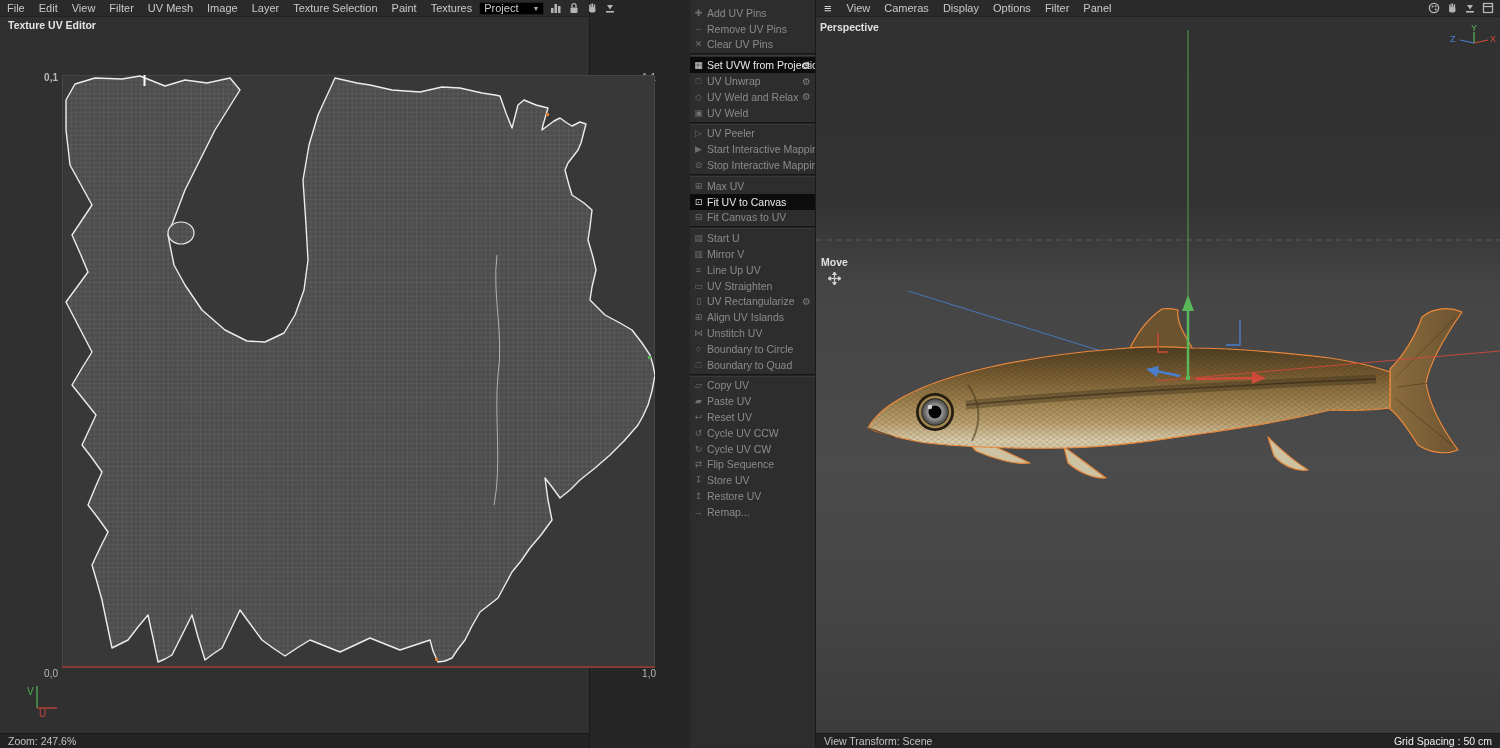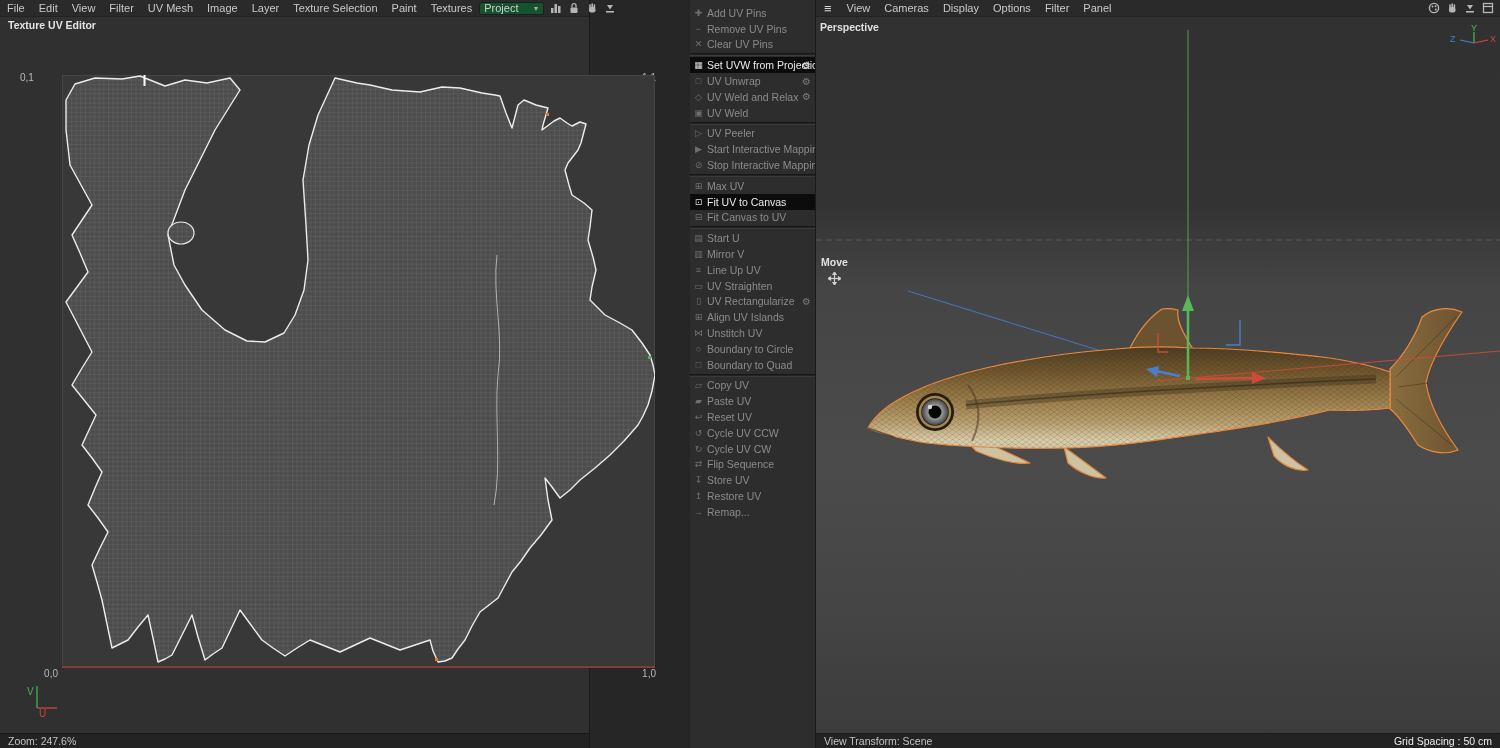--- a/index.html
+++ b/index.html
@@ -9,21 +9,21 @@
 
   
   .left-panel{position:absolute;left:0;top:0;width:590px;height:748px;background:#303030;border-right:1px solid #1a1a1a;}
   .mid-panel{position:absolute;left:690px;top:0;width:126px;height:748px;background:#2d2d2d;border-right:1px solid #1a1a1a;}
   .right-panel{position:absolute;left:816px;top:0;width:684px;height:748px;background:#2f2f2f;}
 
   
   .menubar{height:17px;background:#2a2a2a;border-bottom:1px solid #222;display:flex;align-items:center;}
   .menu-item{padding:0 7px;color:#c9c9c9;cursor:default;white-space:nowrap;}
   .bar-right{margin-left:auto;display:flex;align-items:center;gap:6px;padding-right:6px;}
-  .project-select{display:flex;align-items:center;gap:14px;background:#14532d;border:1px solid #1e1e1e;
+  .project-select{display:flex;align-items:center;gap:14px;background:#000000;border:1px solid #1e1e1e;
                   border-radius:2px;height:13px;padding:0 4px;color:#cfcfcf;}
   .caret{font-size:7px;color:#aaa;}
   .ticon{display:inline-flex;align-items:center;}
   .hamburger{padding:0 8px;font-size:13px;color:#d5d5d5;}
 
   
   .panel-title{position:absolute;left:8px;top:19px;font-size:10.5px;font-weight:bold;color:#e3e3e3;}
   .uv-wrap{position:absolute;left:62px;top:75px;width:593px;height:593px;}
   .corner-label{position:absolute;font-size:10px;color:#b8b8b8;width:22px;}
   .uv-axis-gizmo{position:absolute;left:24px;top:682px;}
@@ -103,21 +103,21 @@
           <svg width="12" height="12">
               <polygon points="3,3 9,3 6,7.5" fill="#b5b5b5"></polygon>
               <rect x="2" y="9" width="8" height="1.6" fill="#b5b5b5"></rect>
             </svg>
         </span>
       </span>
     </div>
 
     <div class="panel-title">Texture UV Editor</div>
 
-    <div class="corner-label" style="left:20px;top:72px;">0,1</div>
+    <div class="corner-label" style="left:36px;top:72px;text-align:right;font-weight:bold;">0,1</div>
     <div class="corner-label" style="left:634px;top:72px;text-align:right;">1,1</div>
     <div class="corner-label" style="left:36px;top:668px;text-align:right;">0,0</div>
     <div class="corner-label" style="left:634px;top:668px;text-align:right;">1,0</div>
 
     <div class="uv-wrap">
       <svg width="593" height="593" viewBox="0 0 593 593">
         <defs>
           <pattern id="uvgrid" width="4.6" height="4.6" patternUnits="userSpaceOnUse">
             <path d="M4.6 0 H0 V4.6" fill="none" stroke="#9c9c9c" stroke-width="0.5" opacity="0.5"></path>
           </pattern>

